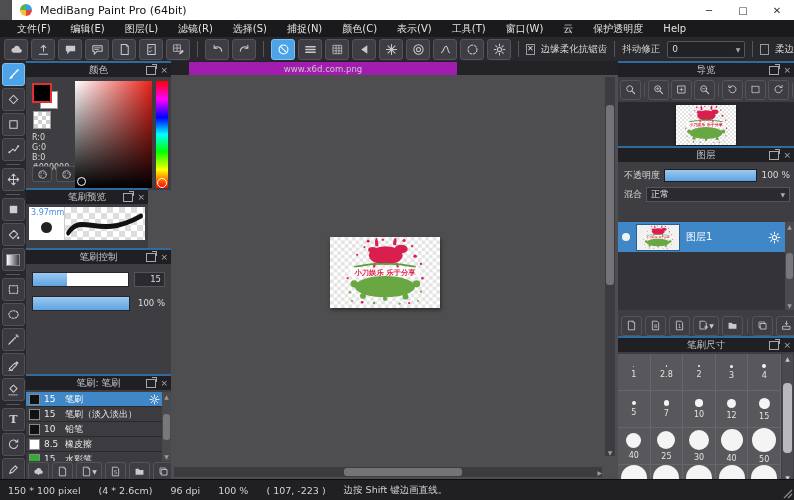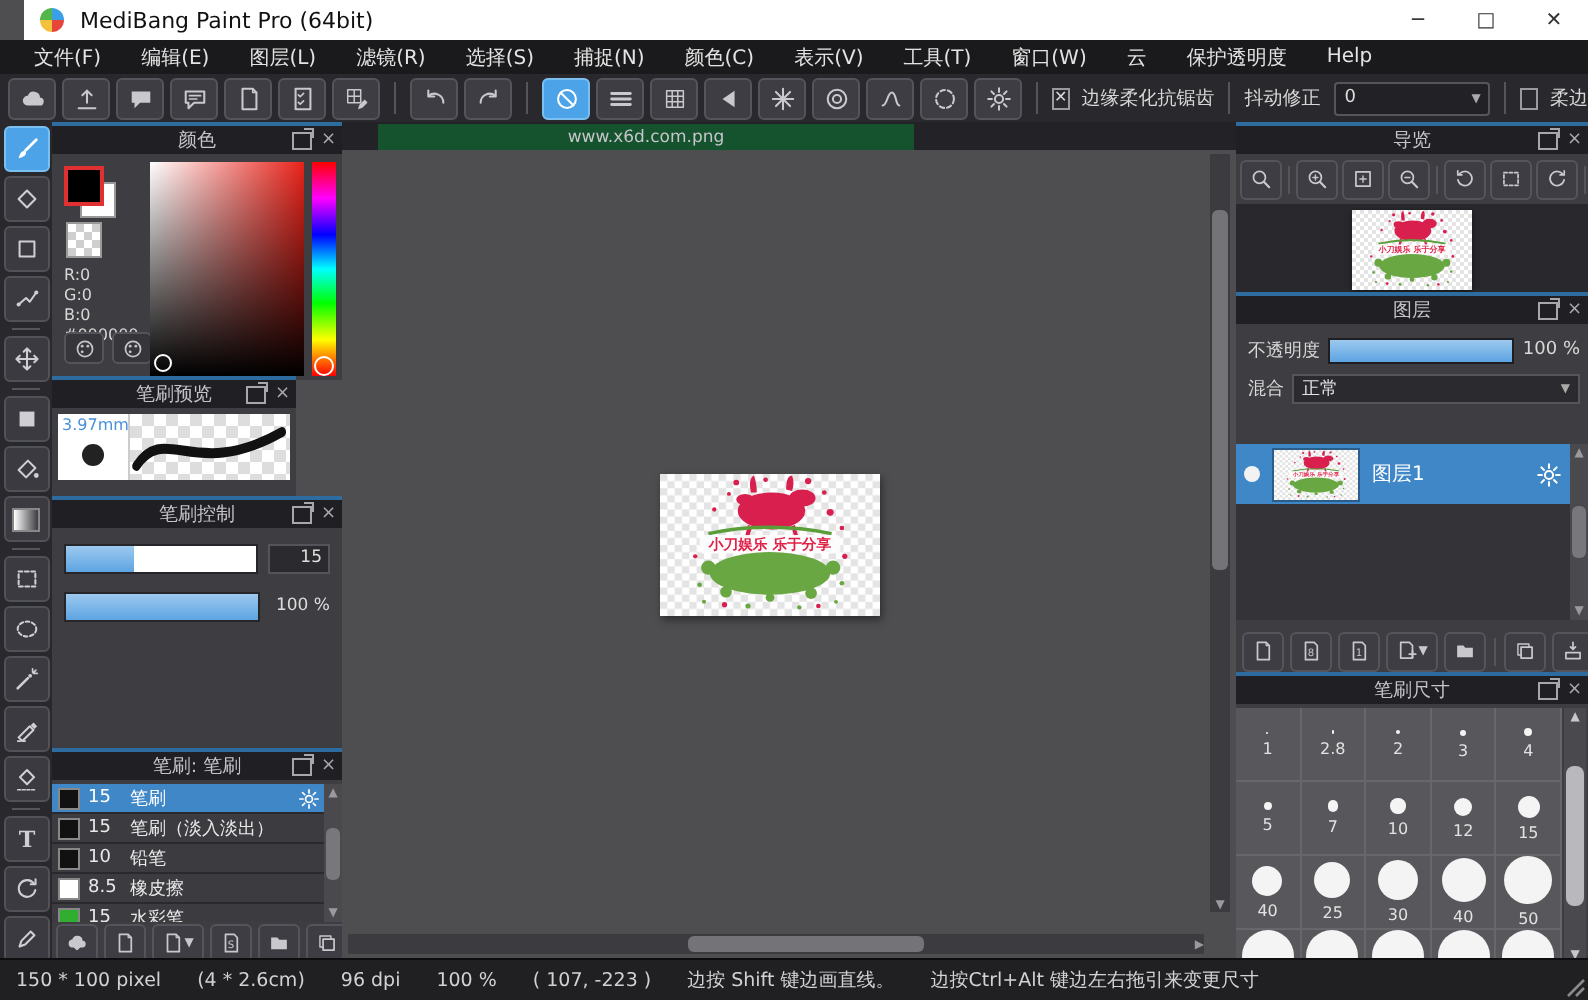--- a/index.html
+++ b/index.html
@@ -80,21 +80,21 @@
   .bsz{width:17px;flex:0 0 auto}
   .bnm{white-space:nowrap;overflow:hidden;flex:1}
   .gearw{color:#fff;flex:0 0 auto;margin-right:2px}
   .bl-tools{position:absolute;left:2px;bottom:1px;height:19px;display:flex;gap:3px;align-items:center}
   .bl-btn{width:19px;height:17px;border-radius:3px;background:#3d3d43;border:1px solid #54545a;display:flex;align-items:center;justify-content:center;color:#c9c9cd}
   .vscroll{position:absolute;right:0;top:16px;width:9px;bottom:21px;background:#4a4a4e;display:flex;flex-direction:column;align-items:center;justify-content:space-between;font-size:6px;color:#9a9a9e;padding:1px 0}
   .vthumb{width:7px;flex:0 0 26px;background:#77777c;border-radius:3px}
   
   .canvas-area{left:171px;top:61px;width:447px;bottom:20px;background:#4e4e50}
   .tabbar{position:absolute;left:0;top:0;right:0;height:14px;background:#232327}
-  .ctab{position:absolute;left:18px;top:1px;width:268px;height:13px;background:#14532d;color:#c6c6ca;font-size:8.5px;display:flex;align-items:center;justify-content:center}
+  .ctab{position:absolute;left:18px;top:1px;width:268px;height:13px;background:#a21caf;color:#c6c6ca;font-size:8.5px;display:flex;align-items:center;justify-content:center}
   .cimg{position:absolute;left:159px;top:176px;width:110px;height:71px;background:#fff;box-shadow:1px 2px 4px rgba(0,0,0,.45)}
   .cvs{position:absolute;right:3px;top:16px;width:10px;bottom:24px;background:#3c3c40;display:flex;flex-direction:column;align-items:center;font-size:6px;color:#9a9a9e}
   .cvthumb{width:8px;height:180px;margin-top:28px;background:#737378;border-radius:3px}
   .chs{position:absolute;left:3px;bottom:3px;right:16px;height:10px;background:#3c3c40;display:flex;align-items:center;font-size:6px;color:#9a9a9e}
   .chthumb{height:8px;width:118px;margin-left:170px;background:#737378;border-radius:3px}
   
   .nav-tools{position:absolute;left:2px;top:16px;right:2px;height:21px;display:flex;gap:2px;align-items:center}
   .nv-btn{width:19px;height:18px;border-radius:3px;background:#3d3d43;border:1px solid #54545a;display:flex;align-items:center;justify-content:center;color:#c9c9cd;flex:0 0 auto}
   .nv-div{width:1px;height:14px;background:#55555b;margin:0 1px;flex:0 0 auto}
   .navbody{position:absolute;left:0;top:39px;right:0;bottom:0;background:#29292d;display:flex;align-items:center;justify-content:center}
@@ -1026,17 +1026,16 @@
     </div>
 </div>
 
 <div class="abs statusbar">
   <span>150 * 100 pixel</span>
   <span>(4 * 2.6cm)</span>
   <span>96 dpi</span>
   <span>100 %</span>
   <span>( 107, -223 )</span>
   <span>边按 Shift 键边画直线。</span>
-  <span>边按Ctrl+Alt 键边左右拖引来变更尺寸</span>
   <svg class="grip" width="12" height="12">
     <path d="M11 3L3 11M11 7L7 11M11 11h0" stroke="#8a8a8e" stroke-width="1.3" fill="none"></path>
   </svg>
 </div>
 
 </body></html>

